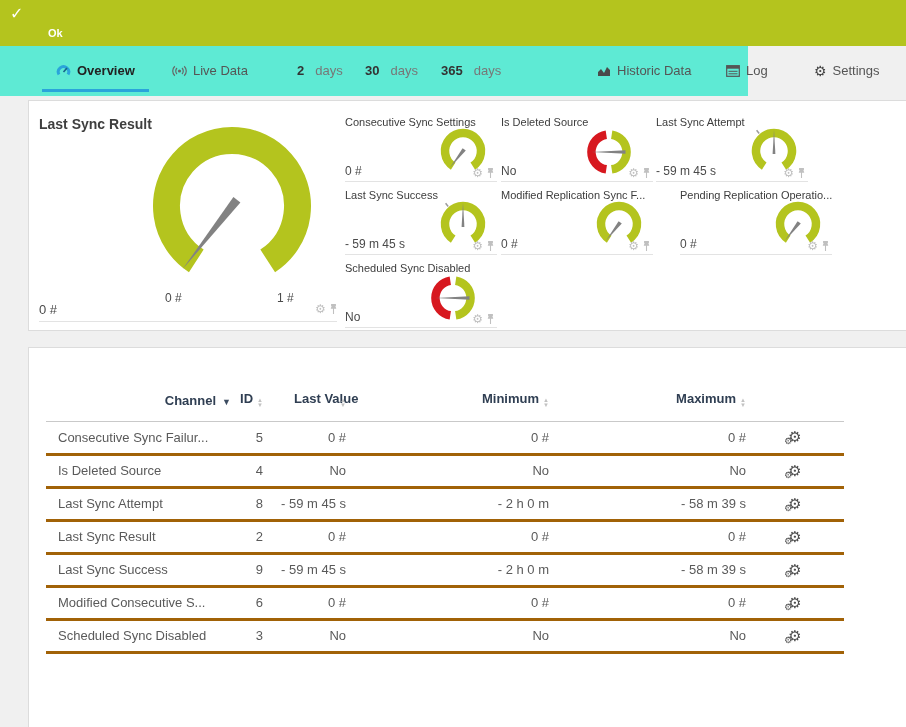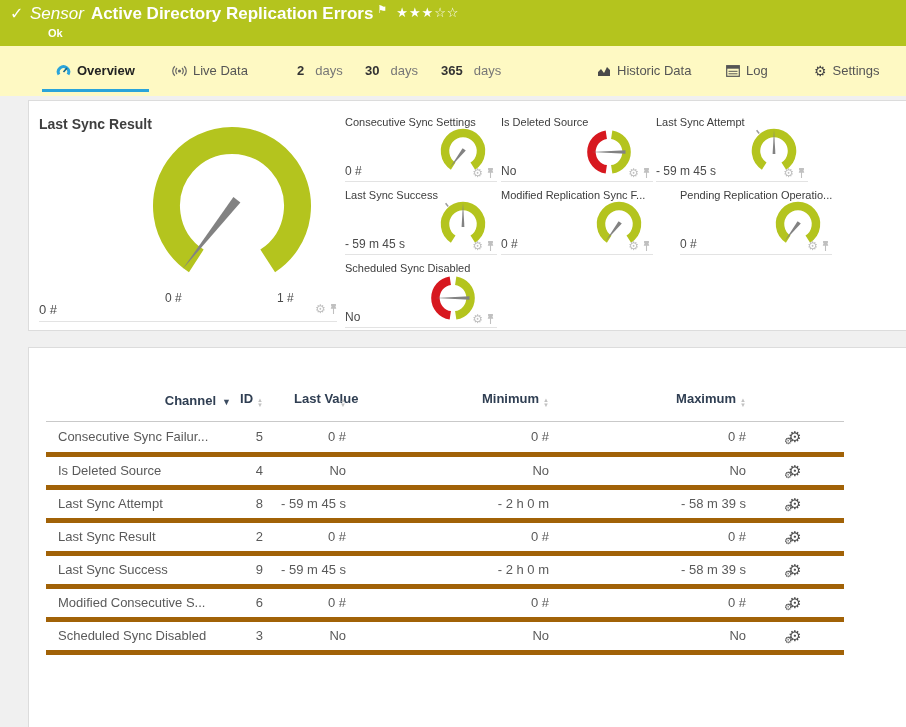--- a/index.html
+++ b/index.html
@@ -11,21 +11,21 @@
   .topbar{position:absolute;left:0;top:0;width:906px;height:46px;background:var(--green);color:#fff;}
   .chk{position:absolute;left:10px;top:4px;font-size:16px;font-weight:bold;}
   .trow{position:absolute;left:30px;top:3px;white-space:nowrap;}
   .kind{font-style:italic;font-size:17px;margin-right:7px;}
   .sname{font-size:17px;font-weight:bold;}
   .flag{font-size:11px;vertical-align:6px;margin-left:4px;}
   .stars{font-size:13px;letter-spacing:1px;margin-left:9px;vertical-align:2px;}
   .status-ok{position:absolute;left:48px;top:27px;font-size:11px;font-weight:bold;}
 
   
-  .tabs{position:absolute;left:0;top:46px;width:906px;height:50px;background:#fef9c3;}
+  .tabs{position:absolute;left:0;top:46px;width:748px;height:50px;background:#5eead4;}
   .tab{position:absolute;top:0;height:49px;display:flex;align-items:center;gap:6px;padding:0 14px;
        font-size:13px;color:#555;cursor:pointer;white-space:nowrap;}
   .tab.active{color:#222;font-weight:bold;}
   .tab.active::after{content:"";position:absolute;left:0;right:0;bottom:3px;height:3px;background:var(--blue);}
   .tab b{color:#333;}
   .tab .dim{color:#777;margin-left:5px;font-weight:normal;}
   .ticon{flex:0 0 auto;}
 
   
   .card{position:absolute;background:#fff;border:1px solid #dcdcdc;}
@@ -61,38 +61,35 @@
   .pin-icon{fill:#c0c0c0;}
 
   
   table{border-collapse:collapse;table-layout:fixed;margin-left:17px;width:798px;font-size:13px;}
   col.c-channel{width:185px;} col.c-id{width:32px;} col.c-last{width:83px;}
   col.c-min{width:203px;} col.c-max{width:197px;} col.c-gear{width:98px;}
   th{height:73px;vertical-align:bottom;padding-bottom:13px;font-size:13px;font-weight:bold;
      color:#2f3e52;border-bottom:1px solid #c9c9c9;text-align:right;white-space:nowrap;}
   th.ch{text-align:right;padding-left:12px;}
   th .lv{display:inline-block;width:42px;text-align:center;vertical-align:top;}
-  td{height:33px;border-bottom:5px solid #a16207;color:#5a5a5a;text-align:right;white-space:nowrap;
+  td{height:33px;border-bottom:3px solid #a16207;color:#5a5a5a;text-align:right;white-space:nowrap;
      overflow:hidden;}
   td.ch{text-align:left;padding-left:12px;}
   td.gear-cell{text-align:center;}
   .sorts{display:inline-flex;flex-direction:column;font-size:6px;line-height:5px;color:#c2c2c2;
          margin-left:4px;vertical-align:1px;cursor:pointer;}
   .caret{font-size:9px;color:#3d4c61;margin-left:6px;cursor:pointer;}
   .rowgear{position:relative;display:inline-block;color:#4f4f4f;font-size:15px;line-height:15px;cursor:pointer;}
   .rowgear .sub{position:absolute;left:-4px;bottom:-2px;font-size:9px;line-height:9px;}
 </style>
 </head>
 <body>
 
 <header class="topbar">
   <span class="chk">✓</span>
-  <div class="trow">
-    <span class="kind">Sensor</span><span class="sname">Active Directory Replication Errors</span><span class="flag">⚑</span><span class="stars">★★★☆☆</span>
-  </div>
   <div class="status-ok">Ok</div>
 </header>
 
 <nav class="tabs">
   <div class="tab active" style="left:42px">
     <svg class="ticon" width="15" height="13" viewBox="0 0 15 13">
       <path d="M 3 10.5 A 5.2 5.2 0 1 1 12 10.5" fill="none" stroke="var(--blue)" stroke-width="3"></path>
       <line x1="7.5" y1="8" x2="11" y2="4" stroke="#17658a" stroke-width="1.6"></line>
     </svg>
     <span>Overview</span>

